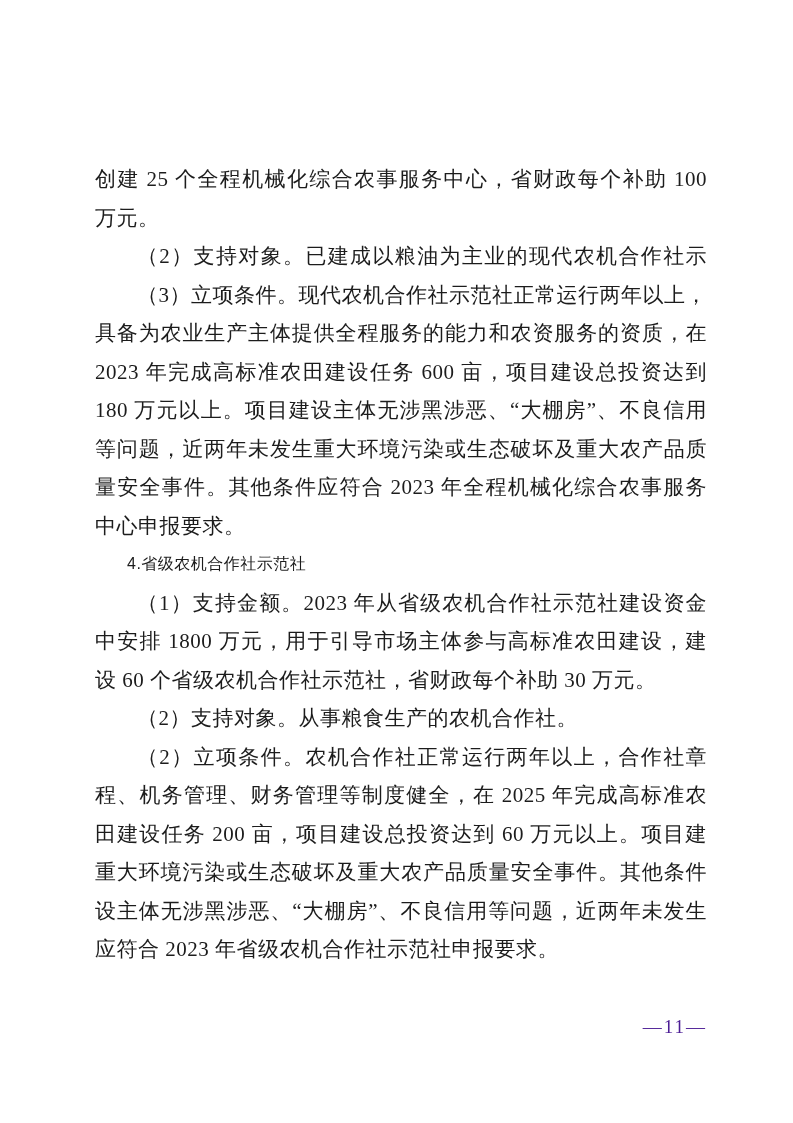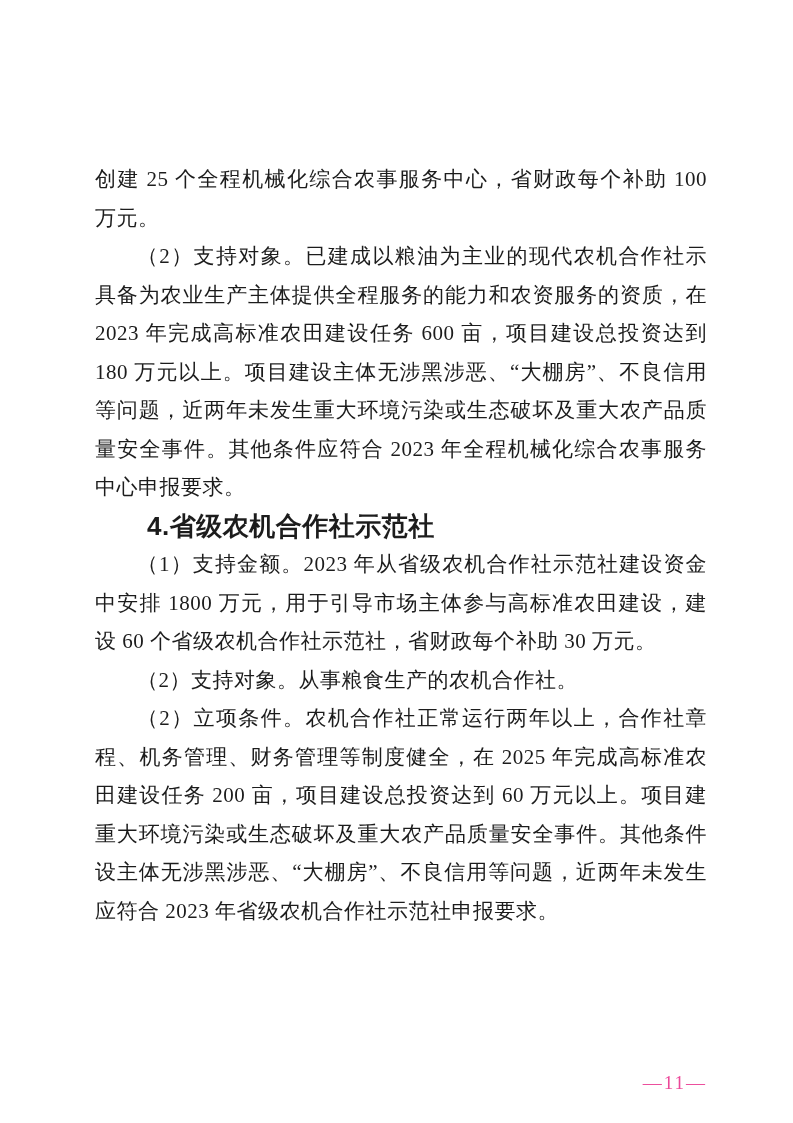--- a/index.html
+++ b/index.html
@@ -34,44 +34,45 @@
   .line.j {
     white-space: normal;
     text-align: justify;
     text-align-last: justify;
     text-justify: inter-character;
   }
   .line.ind {
     text-indent: 2em;
   }
   .line.bold {
-    font-weight: 700;
+    font-weight: 400;
     font-family: "Liberation Sans", "DejaVu Sans", sans-serif;
-    font-size: 26px;
+    font-size: 16px;
   }
   .page-number {
     position: absolute;
     left: 95px;
-    top: 1070px;
+    top: 1014px;
     width: 612px;
     text-align: right;
     font-size: 19px;
     letter-spacing: 2px;
     line-height: 26px;
-    color: #ec4899;
+    color: #4c1d95;
   }
 </style>
 </head>
 <body>
 
 <div class="page">
   <div class="text-block">
     <div class="line j">创建 25 个全程机械化综合农事服务中心，省财政每个补助 100</div>
     <div class="line">万元。</div>
     <div class="line j ind">（2）支持对象。已建成以粮油为主业的现代农机合作社示</div>
+    <div class="line j ind">（3）立项条件。现代农机合作社示范社正常运行两年以上，</div>
     <div class="line j">具备为农业生产主体提供全程服务的能力和农资服务的资质，在</div>
     <div class="line j">2023 年完成高标准农田建设任务 600 亩，项目建设总投资达到</div>
     <div class="line j">180 万元以上。项目建设主体无涉黑涉恶、“大棚房”、不良信用</div>
     <div class="line j">等问题，近两年未发生重大环境污染或生态破坏及重大农产品质</div>
     <div class="line j">量安全事件。其他条件应符合 2023 年全程机械化综合农事服务</div>
     <div class="line">中心申报要求。</div>
     <div class="line ind bold">4.省级农机合作社示范社</div>
     <div class="line j ind">（1）支持金额。2023 年从省级农机合作社示范社建设资金</div>
     <div class="line j">中安排 1800 万元，用于引导市场主体参与高标准农田建设，建</div>
     <div class="line">设 60 个省级农机合作社示范社，省财政每个补助 30 万元。</div>

